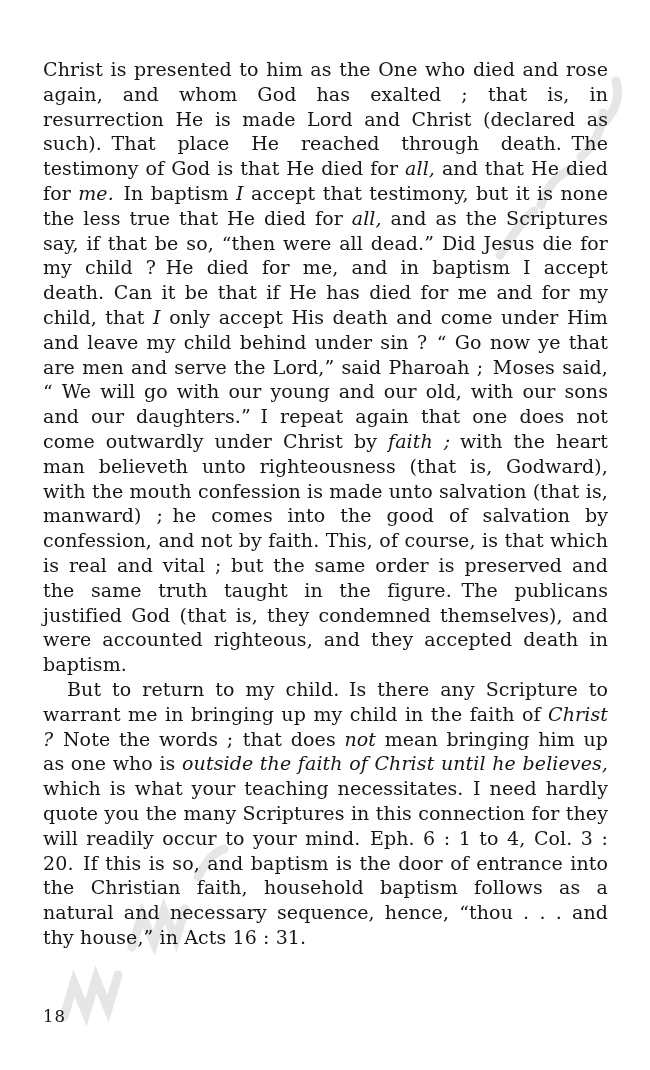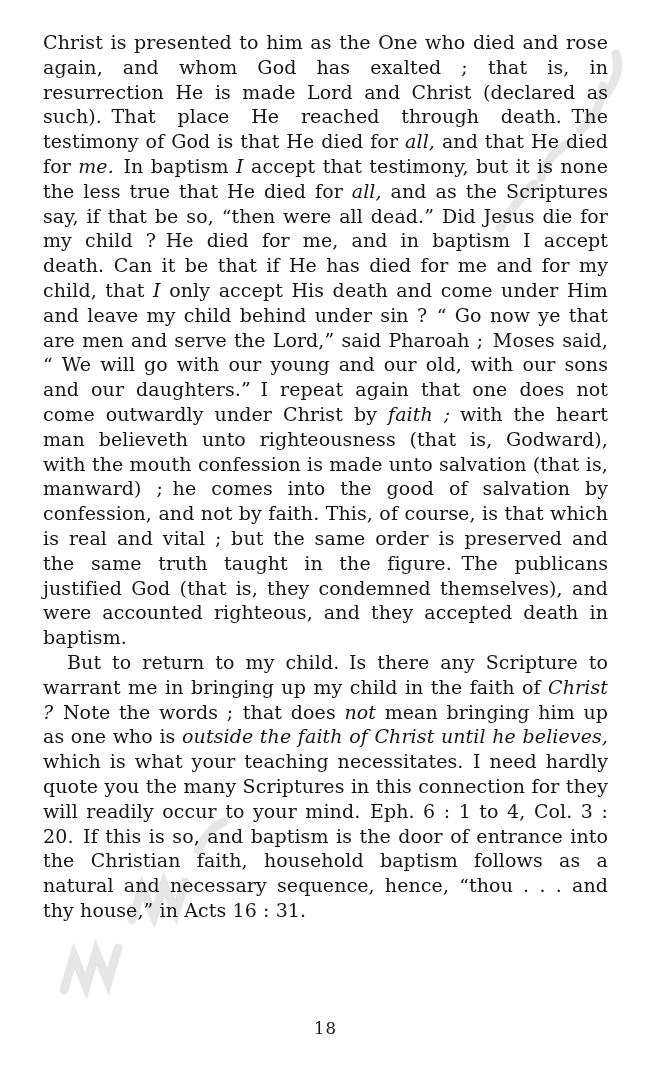--- a/index.html
+++ b/index.html
@@ -10,20 +10,21 @@
     background: #ffffff;
     font-family: "DejaVu Serif", "Liberation Serif", serif;
     color: #161616;
     position: relative;
     overflow: hidden;
   }
   .page {
     position: absolute;
     inset: 0;
     padding: 30px 42px 0 43px;
+    margin-top: 27px;
   }
   .watermark {
     position: absolute;
     left: 0; top: 0;
     width: 650px; height: 1070px;
     z-index: 0;
     pointer-events: none;
   }
   .text-block {
     position: relative;
@@ -34,22 +35,21 @@
     text-align: justify;
     letter-spacing: 0.1px;
   }
   .para { margin: 0; }
   .para.indent { text-indent: 24px; }
   .para em { font-style: italic; }
   .page-number {
     position: absolute;
     left: 43px;
     width: 565px;
-    bottom: 32px;
-    text-align: center;
+    bottom: 44px;
     font-size: 16.5px;
     letter-spacing: 1px;
     z-index: 1;
   }
 </style>
 </head>
 <body style="color: rgb(22, 22, 22); background: rgb(255, 255, 255);">
 
 <div class="page">
 

